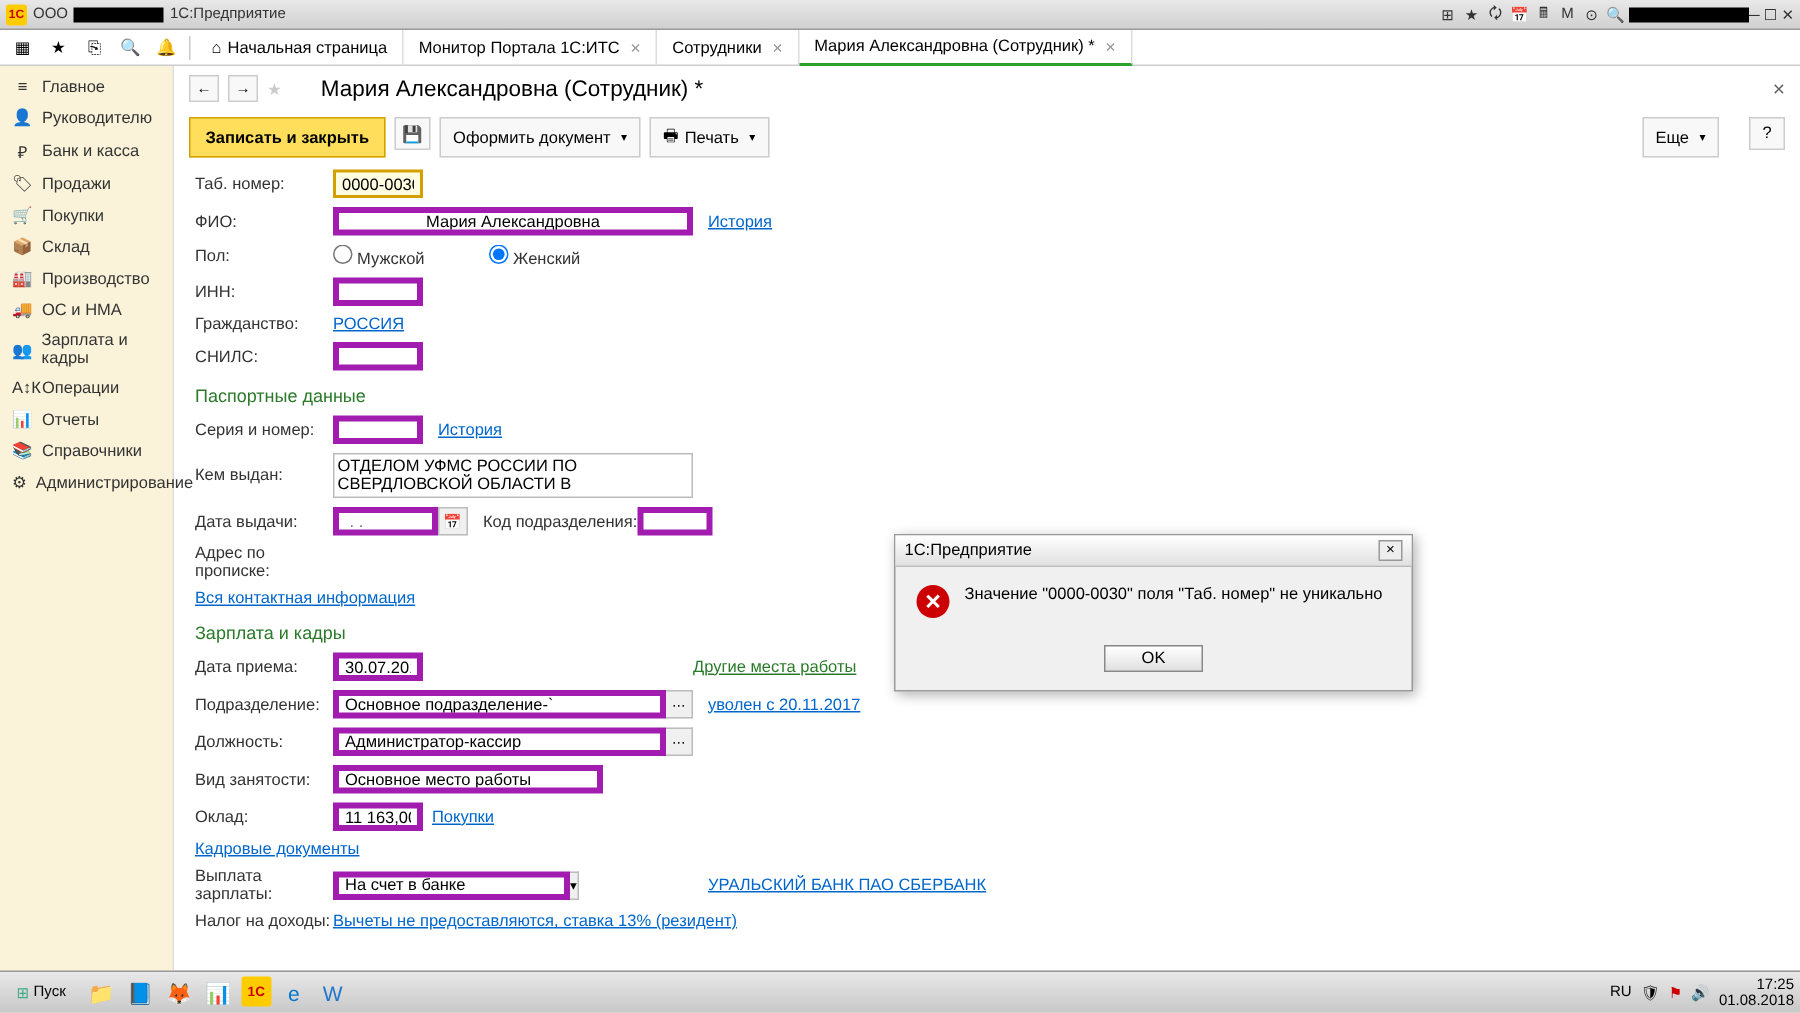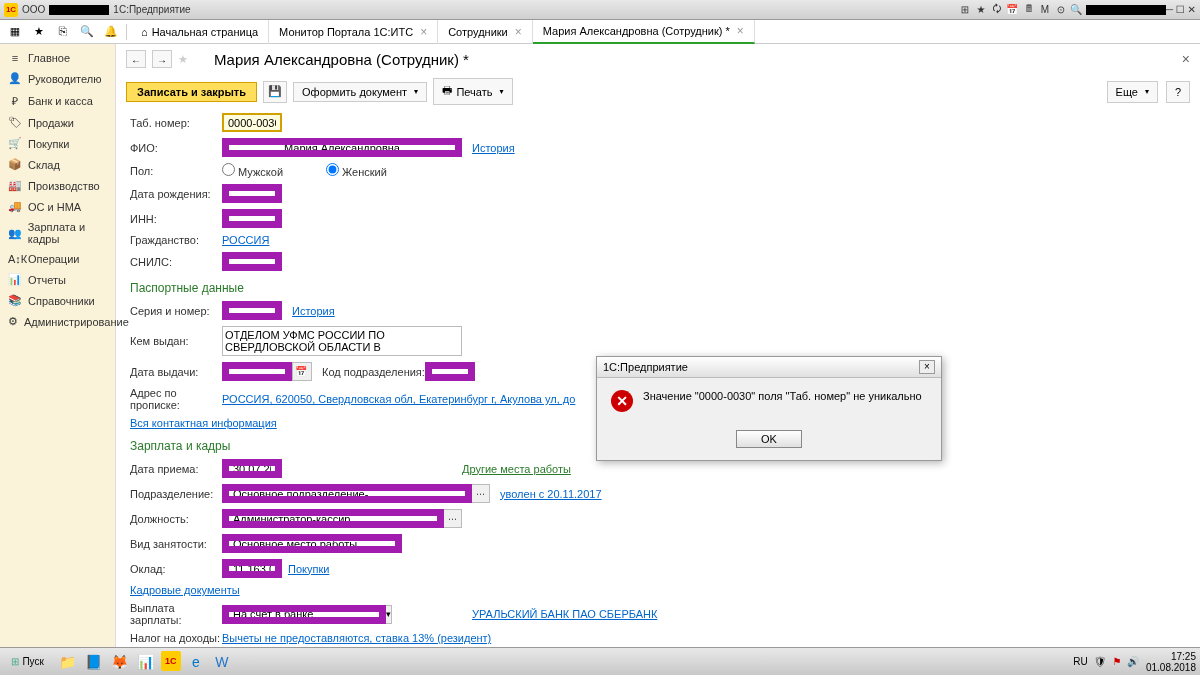--- a/index.html
+++ b/index.html
@@ -19,30 +19,30 @@
 .tab .close { font-size: 12px; color:#999; margin-left:3px;}
 .main { display: flex; height: calc(100% - 44px - 28px); background:#fff;}
 .sidebar { width: 116px; background: #faf3d9; border-right: 1px solid #ddd; padding-top:4px;}
 .sidebar-item { display:flex; align-items:center; gap:6px; padding: 4px 8px; font-size: 11px; cursor:pointer; color:#333;}
 .sidebar-item .icn { width:14px; text-align:center; font-size:11px;}
 .content { flex:1; overflow:auto; padding: 0; position:relative;}
 .content-header { display:flex; align-items:center; padding: 6px 10px; gap:6px;}
 .content-header .nav-btn { width:20px; height:18px; border:1px solid #ccc; background:#f8f8f8; display:flex;align-items:center;justify-content:center; cursor:pointer; font-size:10px;}
 .content-header h2 { font-size: 15px; font-weight: normal; margin-left: 20px;}
 .content-header .close-form { margin-left:auto; font-size:14px; cursor:pointer; color:#666;}
-.action-bar { display:flex; align-items:center; gap:6px; padding: 4px 10px 8px;}
+.action-bar { display:flex; gap:6px; padding: 4px 10px 8px;}
 .yellow-btn { background: #ffde5c; border:1px solid #d4a000; padding: 3px 10px; font-size:11px; cursor:pointer; font-weight:bold;}
 .icon-btn { border:1px solid #ccc; background:#f8f8f8; width:24px; height:22px; display:flex;align-items:center;justify-content:center; cursor:pointer;}
 .dropdown-btn { border:1px solid #ccc; background:#f8f8f8; padding:3px 8px; font-size:11px; cursor:pointer; display:flex; align-items:center; gap:4px;}
 .dropdown-btn::after { content:"▾"; font-size:8px; margin-left:3px;}
-.action-bar .right { margin-left:auto; display:flex; gap:8px;}
+.action-bar .right { margin-left:auto; display:flex; gap:20px;}
 .form { padding: 0 14px 20px;}
 .row { display:flex; align-items:center; margin-bottom: 6px; font-size:11px;}
 .row label { width: 92px; flex-shrink:0; color:#333;}
-.row input[type=text] { border:7px solid #a21caf; padding:2px 4px; font-size:11px; height:19px;}
+.row input[type=text] { border:4px solid #a21caf; padding:2px 4px; font-size:11px; height:19px;}
 .row .link { color: #0066cc; text-decoration: underline; cursor:pointer; font-size:11px;}
 .highlighted { border: 2px solid #d4a000 !important; background:#fffde0 !important;}
 .radio-group { display:flex; gap:12px; align-items:center;}
 .section-title { color: #2a7a2a; font-size: 12px; margin: 10px 0 6px; }
 .wide-input { width: 240px;}
 .small-input { width:60px;}
 .med-input { width:180px;}
 .date-input { display:flex; align-items:center;}
 .date-input input { width:70px; border-right:none;}
 .date-btn { border:1px solid #bbb; width:20px; height:19px; display:flex;align-items:center;justify-content:center; font-size:10px; cursor:pointer; background:#f0f0f0;}
@@ -209,24 +209,20 @@
         <span class="link">История</span>
       </div>
       <div class="row">
         <label>Пол:</label>
         <div class="radio-group">
           <label><input type="radio" name="g" style=""> <span>Мужской</span></label>
           <label><input type="radio" name="g" checked="" style=""> <span>Женский</span></label>
         </div>
       </div>
       <div class="row">
-        <label>Дата рождения:</label>
-        <input type="text" class="small-input" style="">
-      </div>
-      <div class="row">
         <label>ИНН:</label>
         <input type="text" class="small-input" style="">
       </div>
       <div class="row">
         <label>Гражданство:</label>
         <span class="link">РОССИЯ</span>
       </div>
       <div class="row">
         <label>СНИЛС:</label>
         <input type="text" class="small-input" style="">
@@ -248,36 +244,35 @@
         <div class="date-input">
           <input type="text" placeholder=" . ." style="">
           <div class="date-btn">📅</div>
         </div>
         <span style="width:10px"></span>
         <label style="width:auto">Код подразделения:</label>
         <input type="text" style="width: 50px;">
       </div>
       <div class="row">
         <label>Адрес по прописке:</label>
-        <span class="link">РОССИЯ, 620050, Свердловская обл, Екатеринбург г, Акулова ул, до</span>
       </div>
       <div class="row">
         <span class="link">Вся контактная информация</span>
       </div>
 
       <div class="section-title">Зарплата и кадры</div>
       <div class="row">
         <label>Дата приема:</label>
         <input type="text" class="small-input" value="30.07.2018" style="">
         <span style="width:180px"></span>
         <span class="link" style="color:#2a7a2a">Другие места работы</span>
       </div>
       <div class="row">
         <label>Подразделение:</label>
-        <div class="combo" style="width:268px">
+        <div class="combo" style="width:240px">
           <input type="text" value="Основное подразделение-`" style="">
           <div class="cbtn">⋯</div>
         </div>
         <span style="width:10px"></span>
         <span class="link">уволен с 20.11.2017</span>
       </div>
       <div class="row">
         <label>Должность:</label>
         <div class="combo" style="width:240px">
           <input type="text" value="Администратор-кассир" style="">

